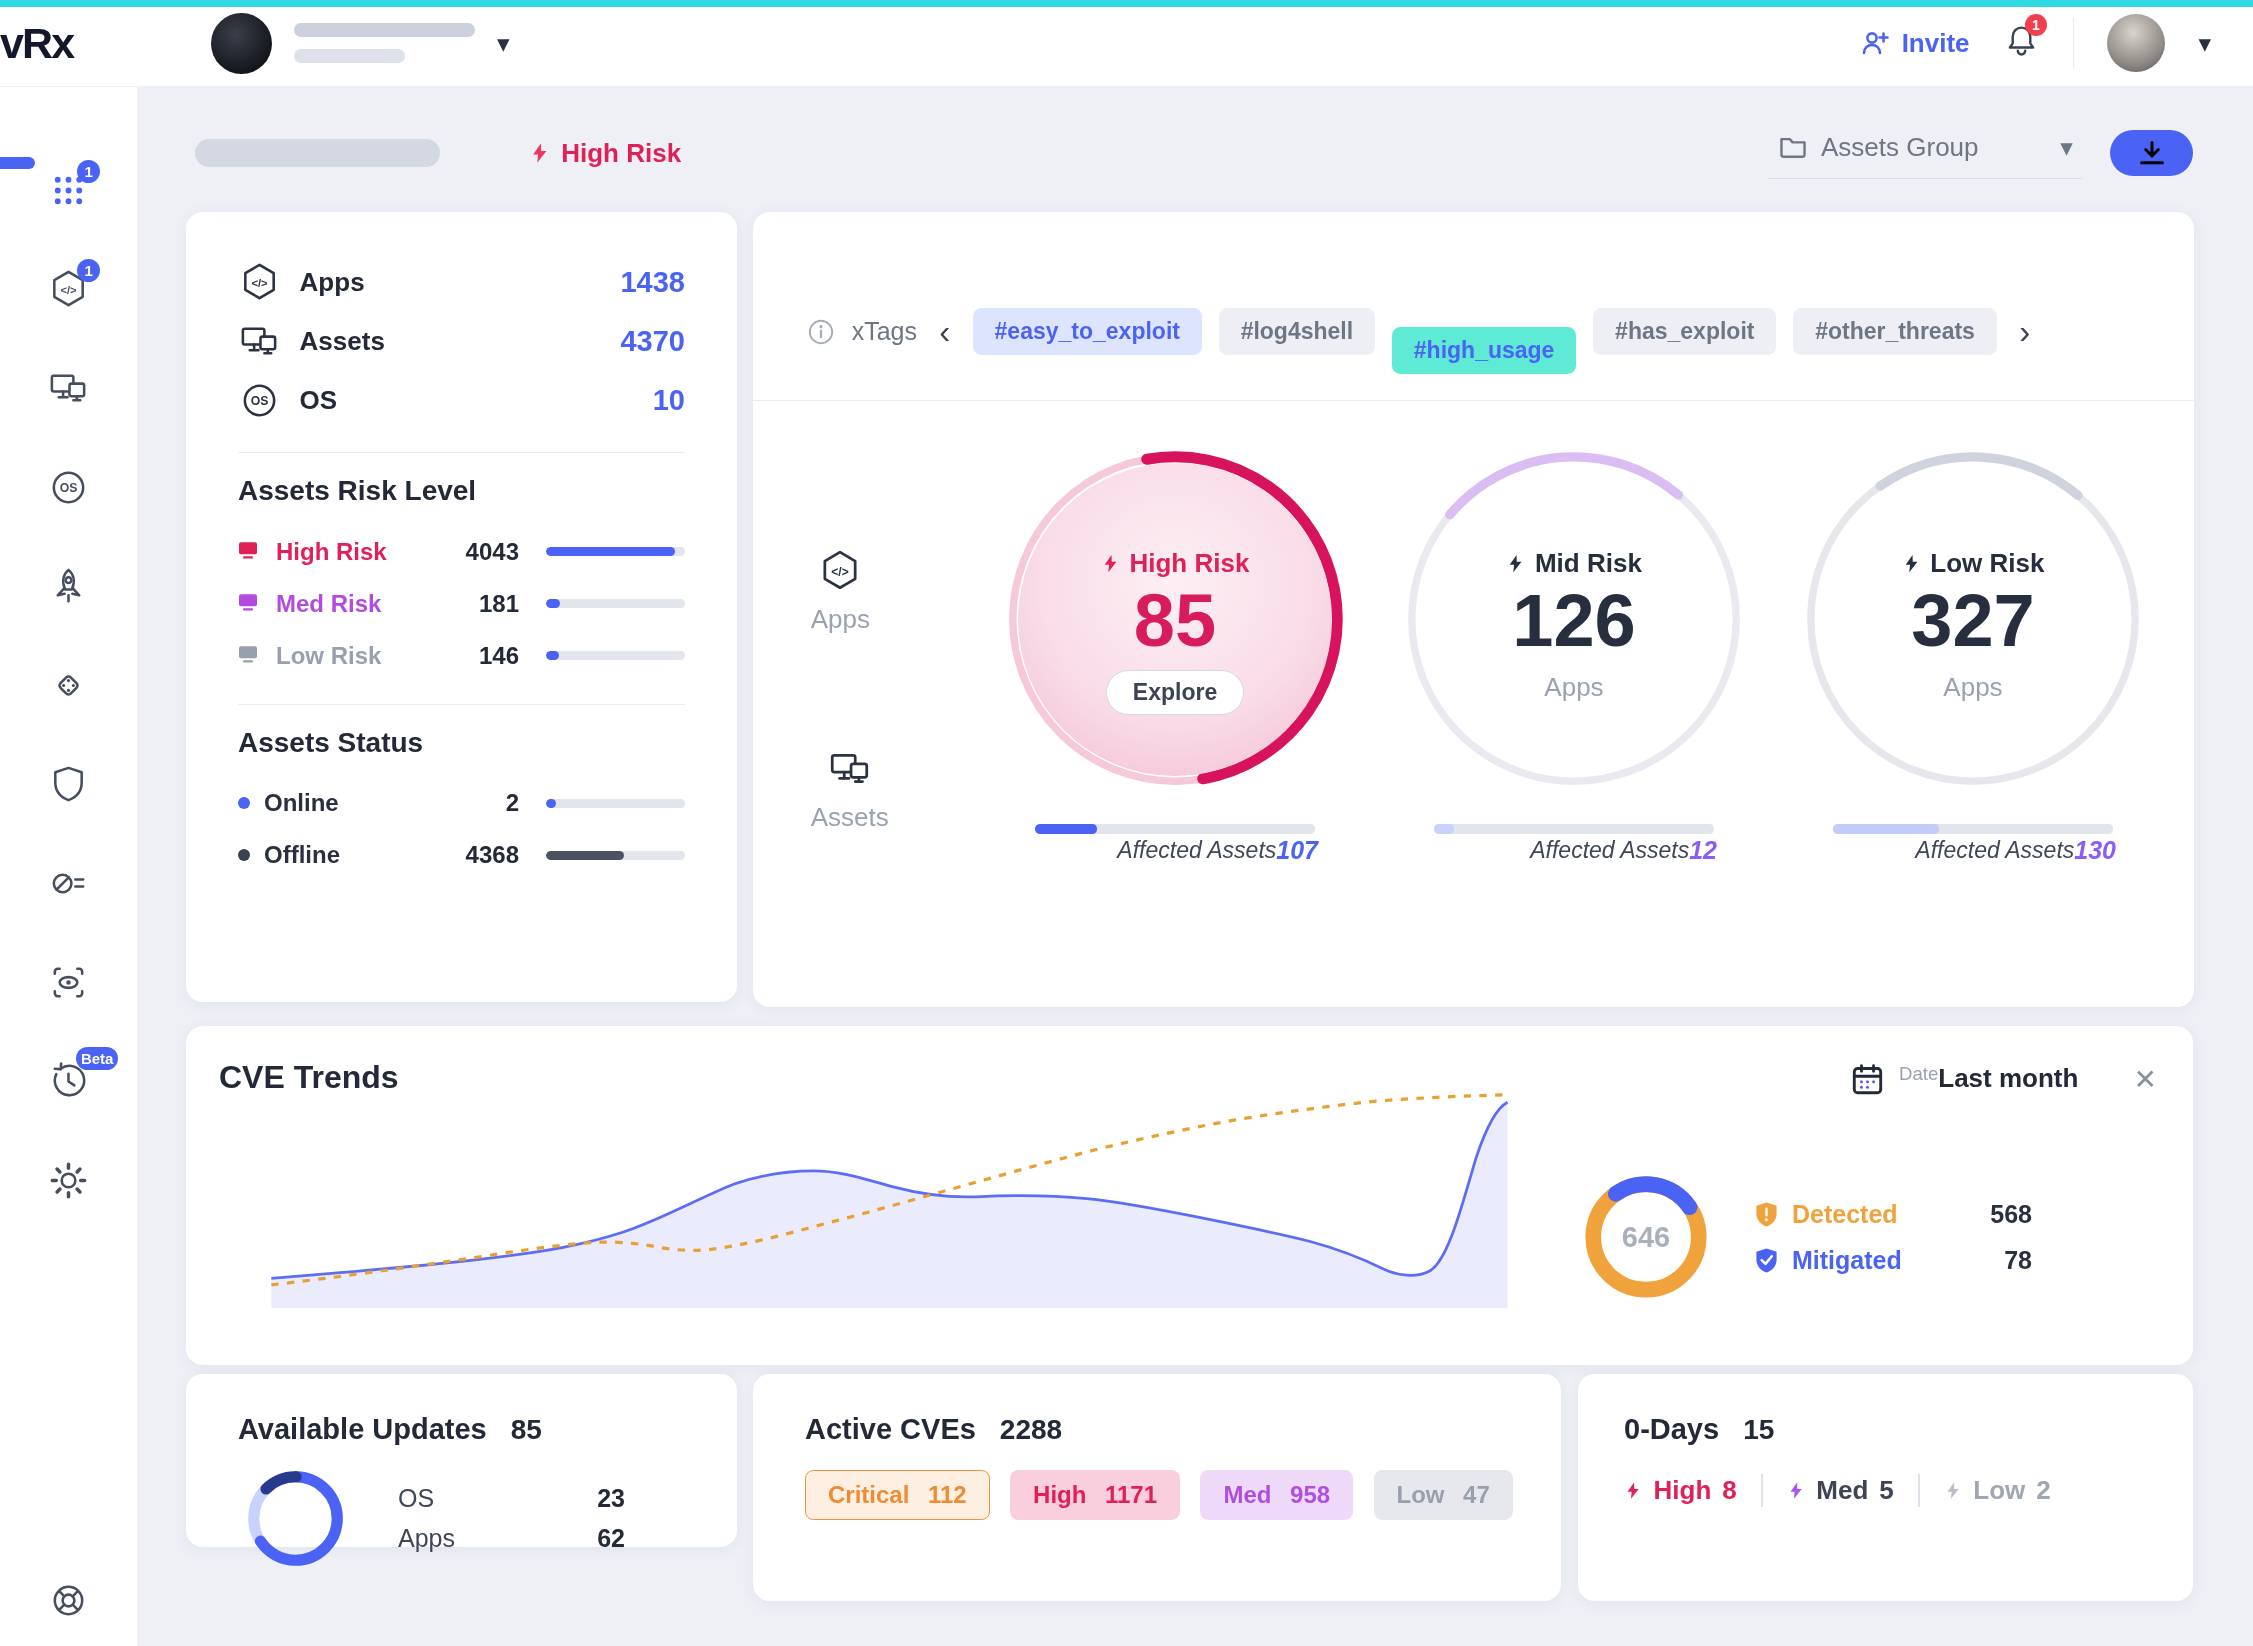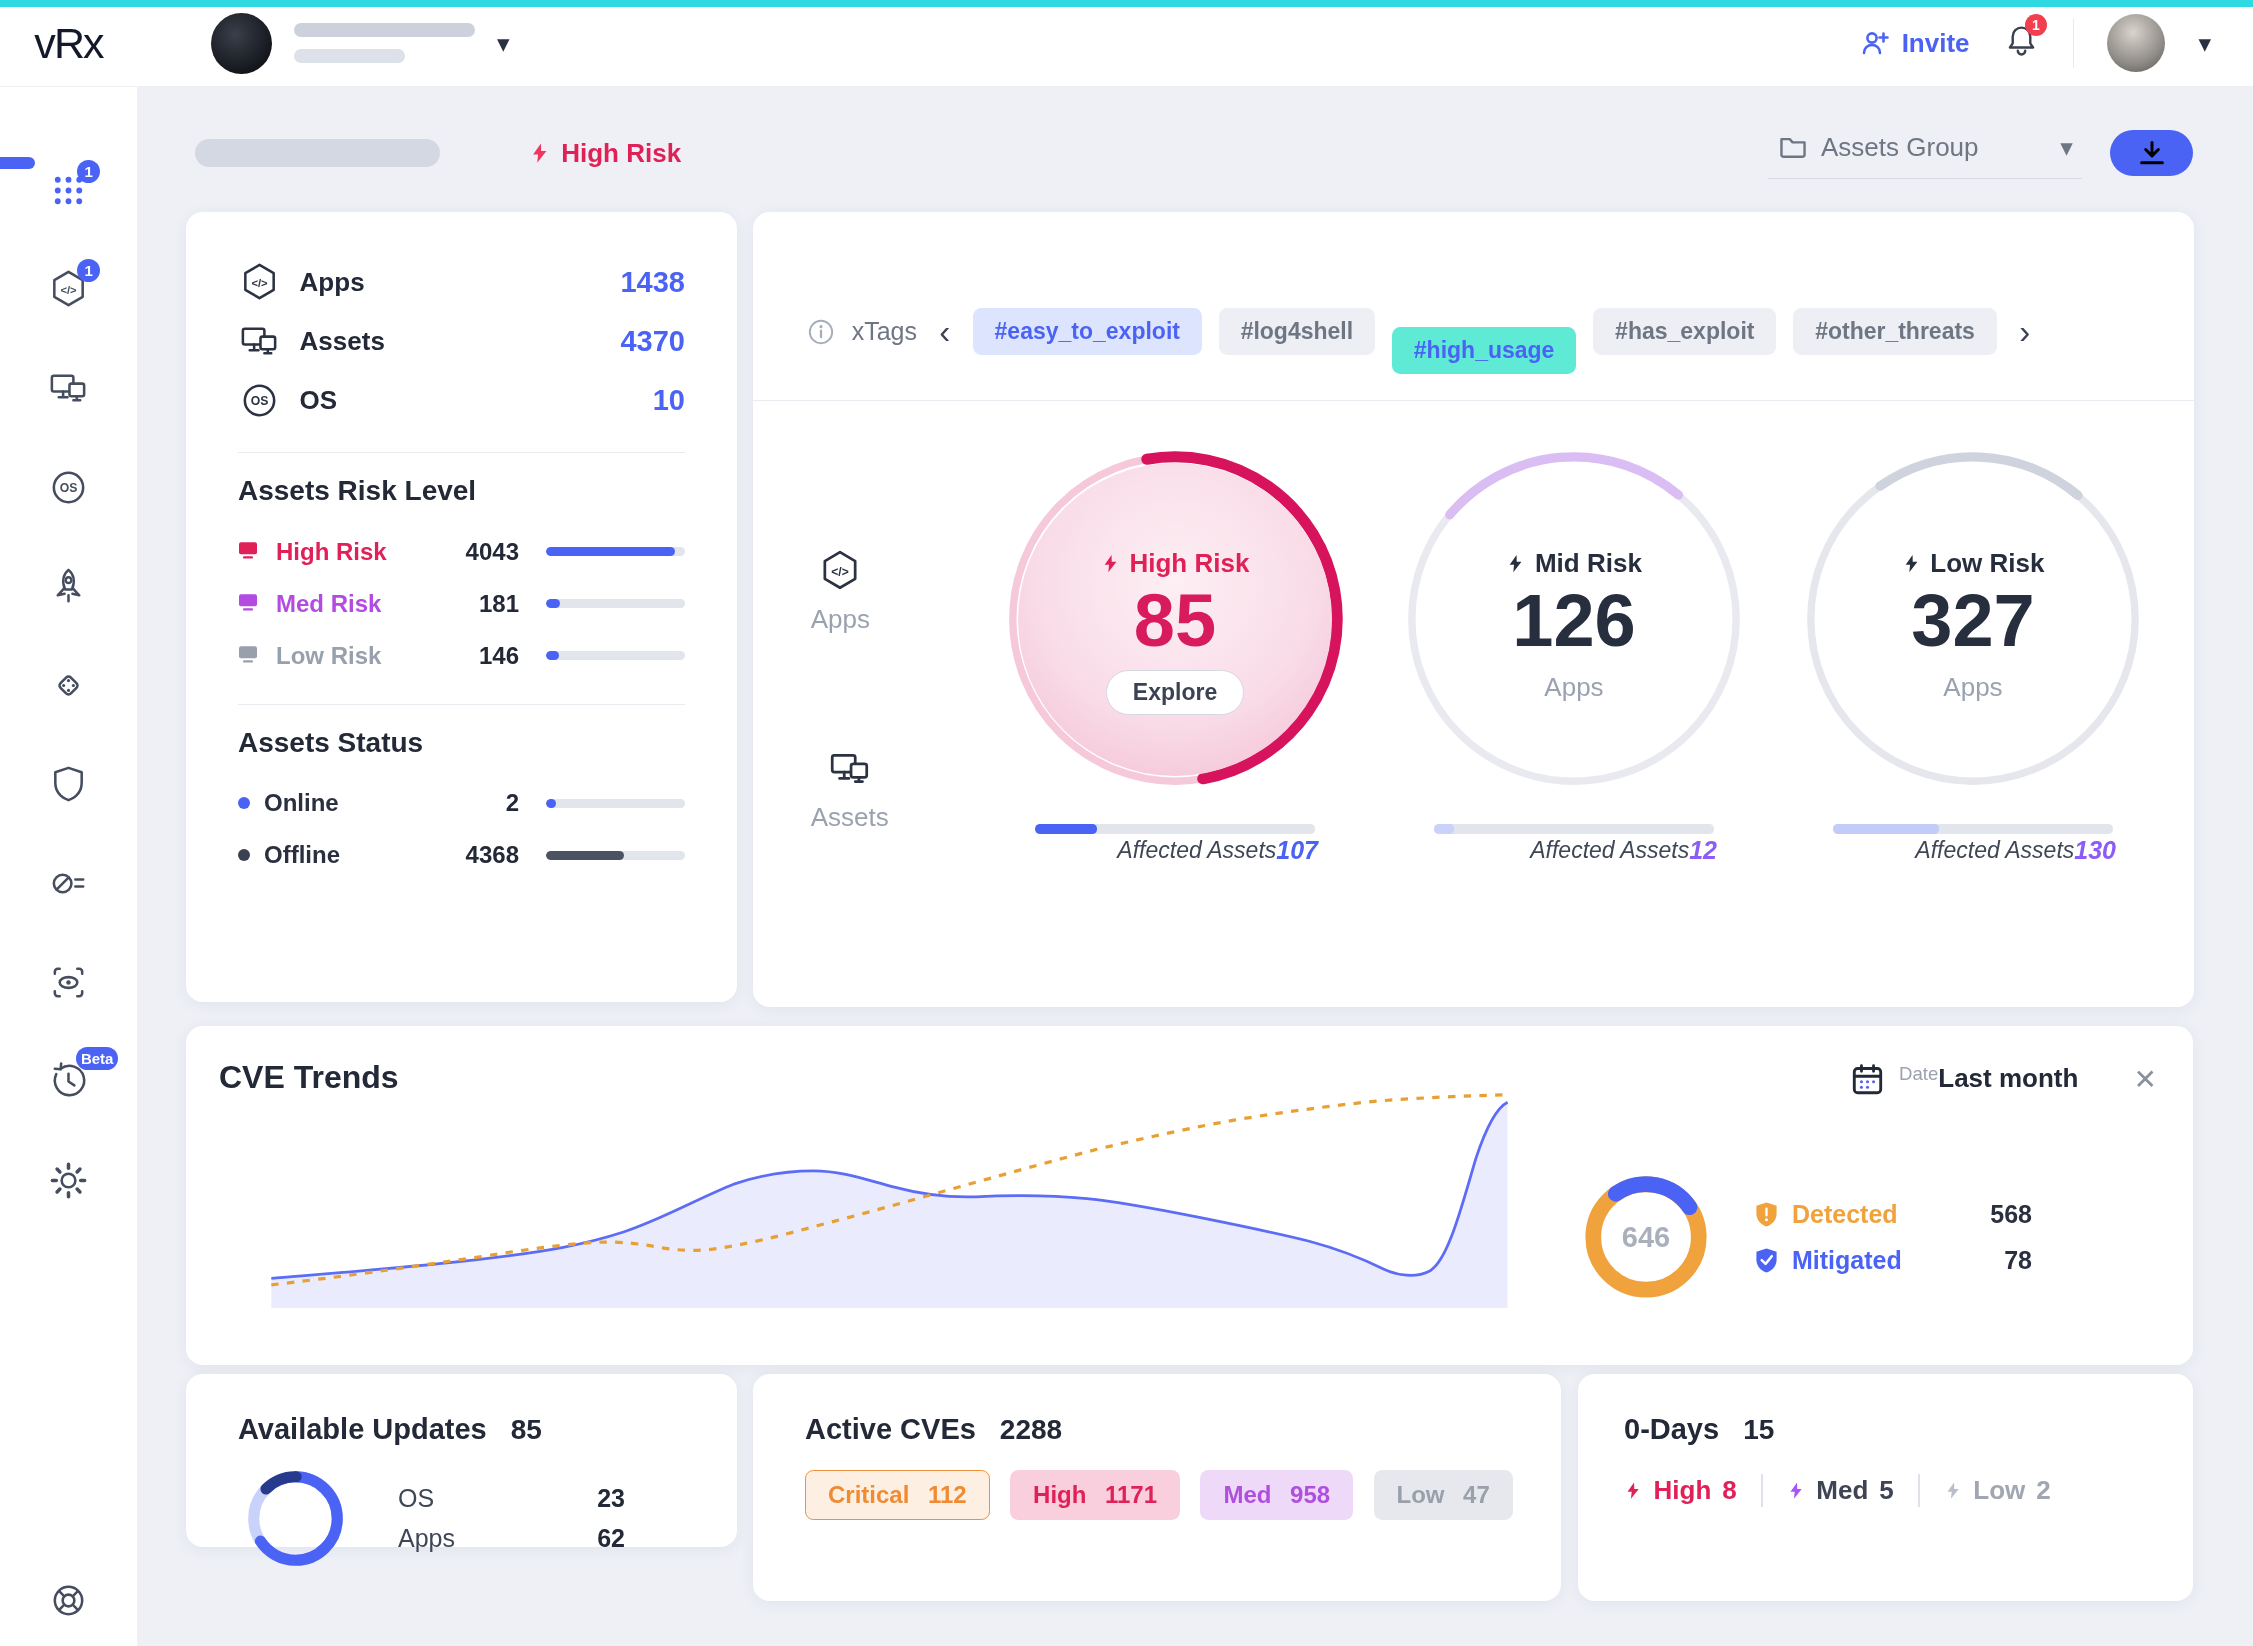--- a/index.html
+++ b/index.html
@@ -7,21 +7,21 @@
   body {
     width:2254px; height:1646px; position:relative; overflow:hidden;
     font-family:"Liberation Sans", sans-serif; color:#232936; background:#eef0f6;
   }
   svg.ic { fill:none; stroke:currentColor; stroke-width:2.6; stroke-linecap:round; stroke-linejoin:round; }
 
   
   .topbar { position:absolute; top:0; left:0; right:0; height:87px; background:#fff;
     display:flex; align-items:center; z-index:10; border-bottom:0.9px solid #edeff4; }
   .topline { position:absolute; top:0; left:0; right:0; height:6.5px; background:#2fd9e2; }
-  .logo { width:137px; text-align:center; font-size:43px; font-weight:400; color:#13182a; letter-spacing:-1.9px; }
+  .logo { width:137px; text-align:left; font-size:43px; font-weight:700; color:#13182a; letter-spacing:-1.9px; }
   .account { display:flex; align-items:center; gap:22px; margin-left:74px; cursor:pointer; }
   .avatar { width:61px; height:61px; border-radius:50%; }
   .avatar.dark { background:radial-gradient(circle at 40% 35%, #3a3f4a, #14161c 72%); }
   .avatar.photo { width:58px; height:58px; background:radial-gradient(circle at 45% 32%, #d9d4cc, #8e8a85 62%, #55524e); }
   .sk { height:14px; border-radius:7.4px; background:#ccd1dc; }
   .sk1 { width:181px; margin-bottom:12px; }
   .sk2 { width:111px; background:#dde1e9; }
   .caret { color:#2a3040; font-size:25px; line-height:1; }
   .top-right { margin-left:auto; display:flex; align-items:center; gap:33px; padding-right:43px; }
   .invite { display:flex; align-items:center; gap:12px; color:#4a63f5; font-size:26px; font-weight:600; cursor:pointer; }

